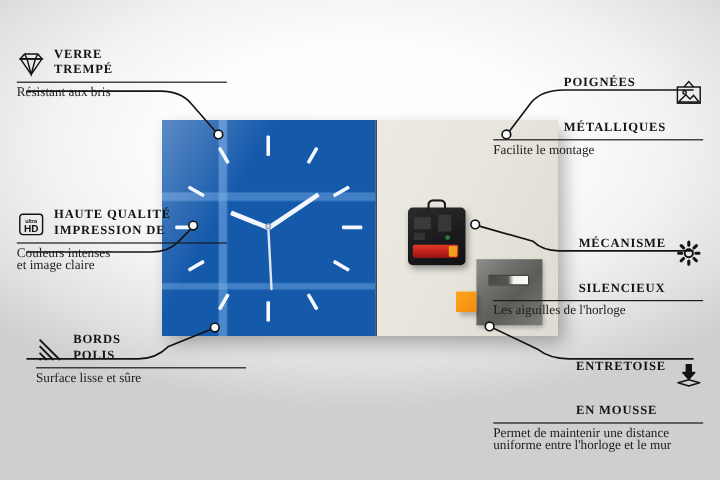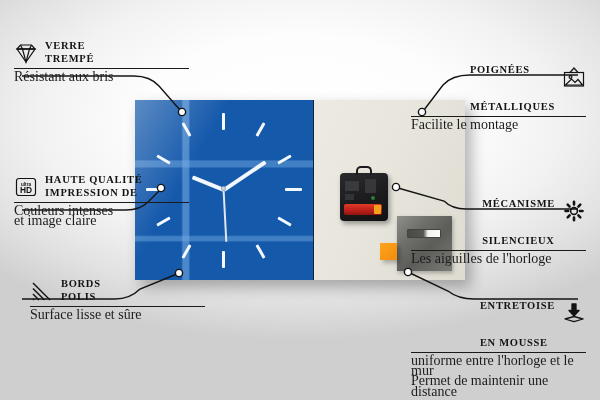--- a/index.html
+++ b/index.html
@@ -65,21 +65,21 @@
 
   
   .callout { position:absolute; width:175px; }
   .callout .head { display:flex; align-items:center; gap:7px; }
   .callout.left .head { justify-content:flex-start; }
   .callout.right .head { justify-content:flex-end; }
   .ttl { font-weight:bold; font-size:10.5px; letter-spacing:.7px; color:#131313;
          line-height:12.5px; text-transform:uppercase;font-family:Liberation Serif, serif; }
   .callout.right .ttl { text-align:left;margin-top:24px; }
   .rule { height:1px; background:#1a1a1a; margin:3px 0 3px 0; }
-  .sub { font-size:14px; line-height:10.2px; color:#1c1c1c; }
+  .sub { font-size:11px; line-height:10.2px; color:#1c1c1c; }
   .callout.right .sub { text-align:left; }
   .ico { flex:0 0 auto; width:24px; height:22px; display:block; }
 
   svg.links { position:absolute; inset:0; width:600px; height:400px; pointer-events:none; }
 </style>
 </head>
 <body>
 
 <div id="stage">
 
@@ -241,17 +241,17 @@
         <div class="ttl">EN MOUSSE</div>
       </div>
       <svg class="ico" viewBox="0 0 24 22">
         <g fill="none" stroke="#131313" stroke-width="1.3" stroke-linejoin="round">
           <path d="M10,2 L14,2 L14,8.5 L17,8.5 L12,14 L7,8.5 L10,8.5 Z" fill="#131313"></path>
           <path d="M12,14.5 L21,17 L12,19.6 L3,17 Z"></path>
         </g>
       </svg>
     </div>
     <div class="rule"></div>
+    <div class="sub">Permet de maintenir une distance</div>
     <div class="sub">uniforme entre l'horloge et le mur</div>
-    <div class="sub">Permet de maintenir une distance</div>
   </div>
 
 </div>
 
 </body></html>

